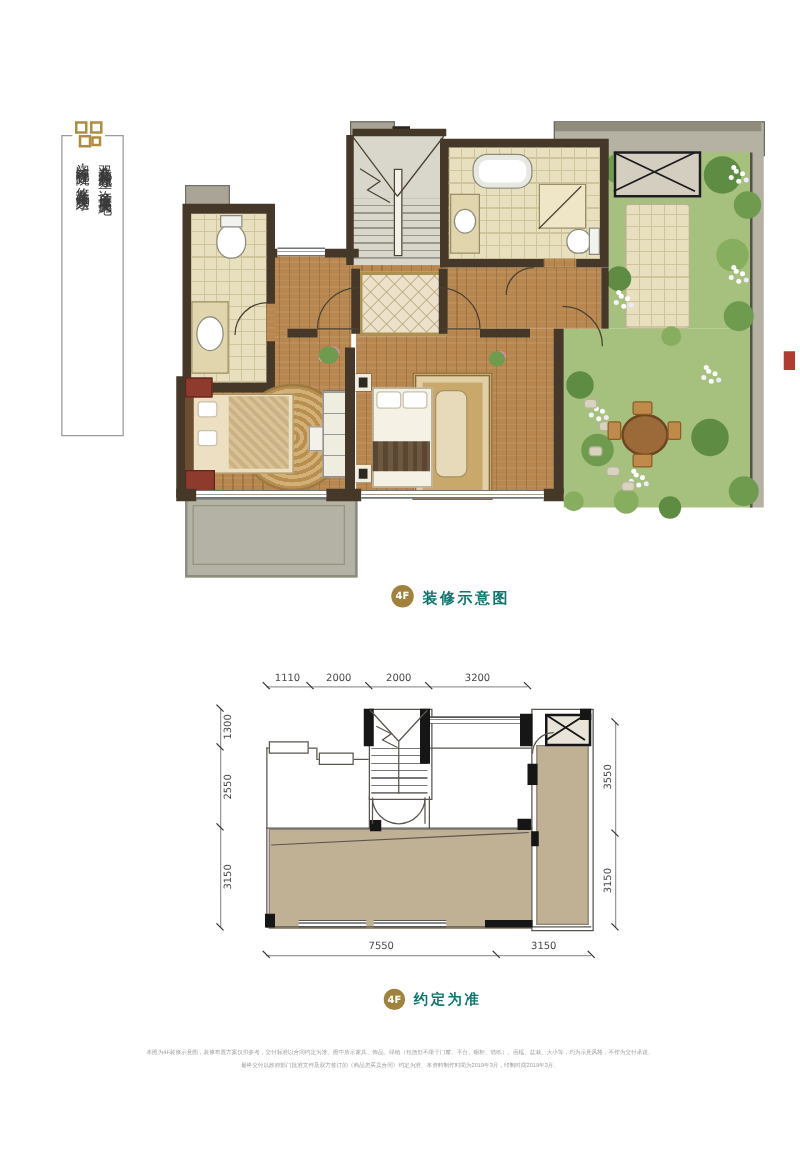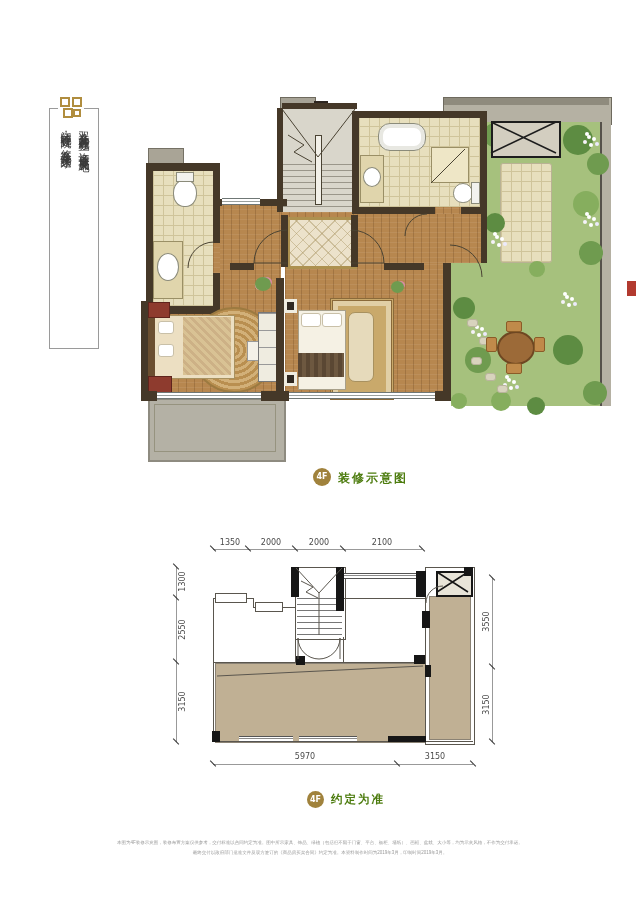--- a/index.html
+++ b/index.html
@@ -22,21 +22,21 @@
   .bush{position:absolute;border-radius:50%}
   .flw{position:absolute;width:4px;height:4px;border-radius:50%;background:#fff;
        box-shadow:5px 2px 0 #fff,-4px 5px 0 #f6f2fa,2px 8px 0 #fff,8px 7px 0 #eceafc,-2px -3px 0 #fff}
   .stone{position:absolute;width:9px;height:6px;border-radius:3px;background:#d8d3bd;border:1px solid #b9b49c}
   .dim{position:absolute;background:#999}
   .tick{position:absolute;width:8px;height:1px;background:#333;transform:rotate(45deg)}
   .dimtext{position:absolute;font-size:8px;color:#4a4a4a;text-align:center;font-family:"DejaVu Sans",sans-serif}
   .rot{transform:rotate(-90deg)}
   .badge{position:absolute;border-radius:50%;background:#a0823c;color:#fff;text-align:center;
          font-weight:bold;font-family:"DejaVu Sans",sans-serif}
-  .ptitle{position:absolute;font-weight:bold;color:#4d7c0f;letter-spacing:2px;
+  .ptitle{position:absolute;font-weight:bold;color:#0f766e;letter-spacing:2px;
           font-family:"DejaVu Serif",serif}
   .vtxt{position:absolute;writing-mode:vertical-rl;font-size:11px;letter-spacing:1px;color:#3a3a3a;
         font-family:"DejaVu Serif",serif}
   .footrow{position:absolute;left:-320px;width:1280px;text-align:center;font-size:9px;color:#9a9a9a;
            transform:scale(.5);transform-origin:50% 0;font-family:"Liberation Sans",sans-serif}
   svg{position:absolute;pointer-events:none}
 </style>
 </head>
 <body>
 
@@ -219,30 +219,30 @@
     <i class="tick" style="left:7px;top:31px"></i>
     <i class="tick" style="left:7px;top:62px"></i>
     <i class="tick" style="left:7px;top:126px"></i>
     <i class="tick" style="left:7px;top:206px"></i>
     <i class="tick" style="left:323px;top:42px"></i>
     <i class="tick" style="left:323px;top:131px"></i>
     <i class="tick" style="left:323px;top:206px"></i>
     <i class="tick" style="left:44px;top:228px"></i>
     <i class="tick" style="left:228px;top:228px"></i>
     <i class="tick" style="left:304px;top:228px"></i>
-    <span class="dimtext" style="left:45px;top:3px;width:40px">1350</span>
+    <span class="dimtext" style="left:45px;top:3px;width:40px">1110</span>
     <span class="dimtext" style="left:86px;top:3px;width:40px">2000</span>
     <span class="dimtext" style="left:134px;top:3px;width:40px">2000</span>
-    <span class="dimtext" style="left:197px;top:3px;width:40px">2100</span>
+    <span class="dimtext" style="left:197px;top:3px;width:40px">3200</span>
     <span class="dimtext rot" style="left:-3px;top:42px;width:40px">1300</span>
     <span class="dimtext rot" style="left:-3px;top:90px;width:40px">2550</span>
     <span class="dimtext rot" style="left:-3px;top:162px;width:40px">3150</span>
     <span class="dimtext rot" style="left:301px;top:82px;width:40px">3550</span>
     <span class="dimtext rot" style="left:301px;top:165px;width:40px">3150</span>
-    <span class="dimtext" style="left:120px;top:217px;width:40px">5970</span>
+    <span class="dimtext" style="left:120px;top:217px;width:40px">7550</span>
     <span class="dimtext" style="left:250px;top:217px;width:40px">3150</span>
 
     <div class="abs" style="left:50px;top:128px;width:212px;height:78px;background:#c0b094;border:1px solid #8a8274"></div>
     <div class="abs" style="left:130px;top:32px;width:49px;height:71px;background:#fff;border:1px solid #5a564e"></div>
     <div class="abs" style="left:132px;top:58px;width:45px;height:42px;background:repeating-linear-gradient(0deg,#777 0 1px,transparent 1px 6px)"></div>
     <div class="abs" style="left:260px;top:32px;width:48px;height:176px;background:#fff;border:1px solid #5a564e"></div>
     <div class="abs" style="left:264px;top:61px;width:40px;height:142px;background:#c0b094;border:1px solid #8a8274"></div>
     <div class="abs" style="left:271px;top:36px;width:33px;height:22px;background:#e8e4d8;border:2px solid #161616"></div>
 
     <div class="oline" style="left:48px;top:63px;width:40px;height:1px"></div>

